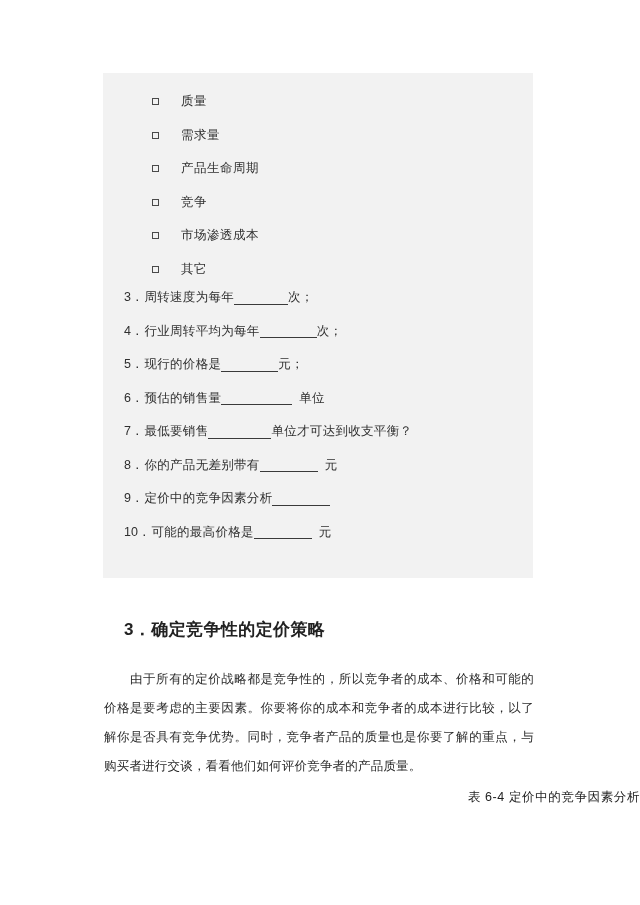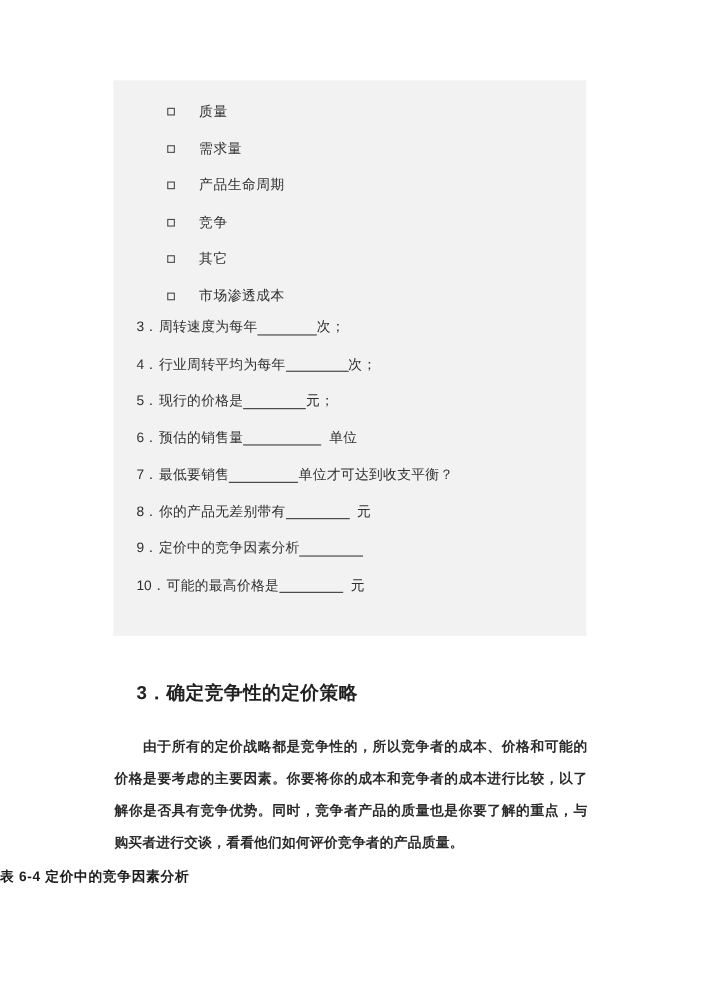--- a/index.html
+++ b/index.html
@@ -111,31 +111,30 @@
     left: 104px;
     top: 652px;
     width: 430px;
     font-size: 12.5px;
     line-height: 29px;
     color: #2b2b2b;
     text-align: justify;
     text-justify: inter-ideograph;
     text-indent: 26px;
     letter-spacing: 0.2px;
-    font-weight: bold;
   }
 
   .table-caption {
     position: absolute;
     left: 0;
     top: 789px;
     width: 640px;
-    text-align: left;
-    font-size: 12.5px;
-    font-weight: bold;
+    text-align: right;
+    font-size: 12.5px;
+    font-weight: normal;
     color: #1d1d1d;
     letter-spacing: 0.6px;
   }
 </style>
 </head>
 <body>
 
 <div class="page">
 
   <div class="gray-panel">
@@ -152,25 +151,25 @@
       <li class="checkbox-item">
         <span class="checkbox-box"></span>
         <span class="checkbox-label">产品生命周期</span>
       </li>
       <li class="checkbox-item">
         <span class="checkbox-box"></span>
         <span class="checkbox-label">竞争</span>
       </li>
       <li class="checkbox-item">
         <span class="checkbox-box"></span>
+        <span class="checkbox-label">市场渗透成本</span>
+      </li>
+      <li class="checkbox-item">
+        <span class="checkbox-box"></span>
         <span class="checkbox-label">其它</span>
-      </li>
-      <li class="checkbox-item">
-        <span class="checkbox-box"></span>
-        <span class="checkbox-label">市场渗透成本</span>
       </li>
     </ul>
 
     <ol class="question-list">
       <li class="question-item">
         <span class="q-num">3．</span>
         <span class="q-text">周转速度为每年</span>
         <span class="blank" style="width: 54px;"></span>
         <span class="q-text">次；</span>
       </li>

